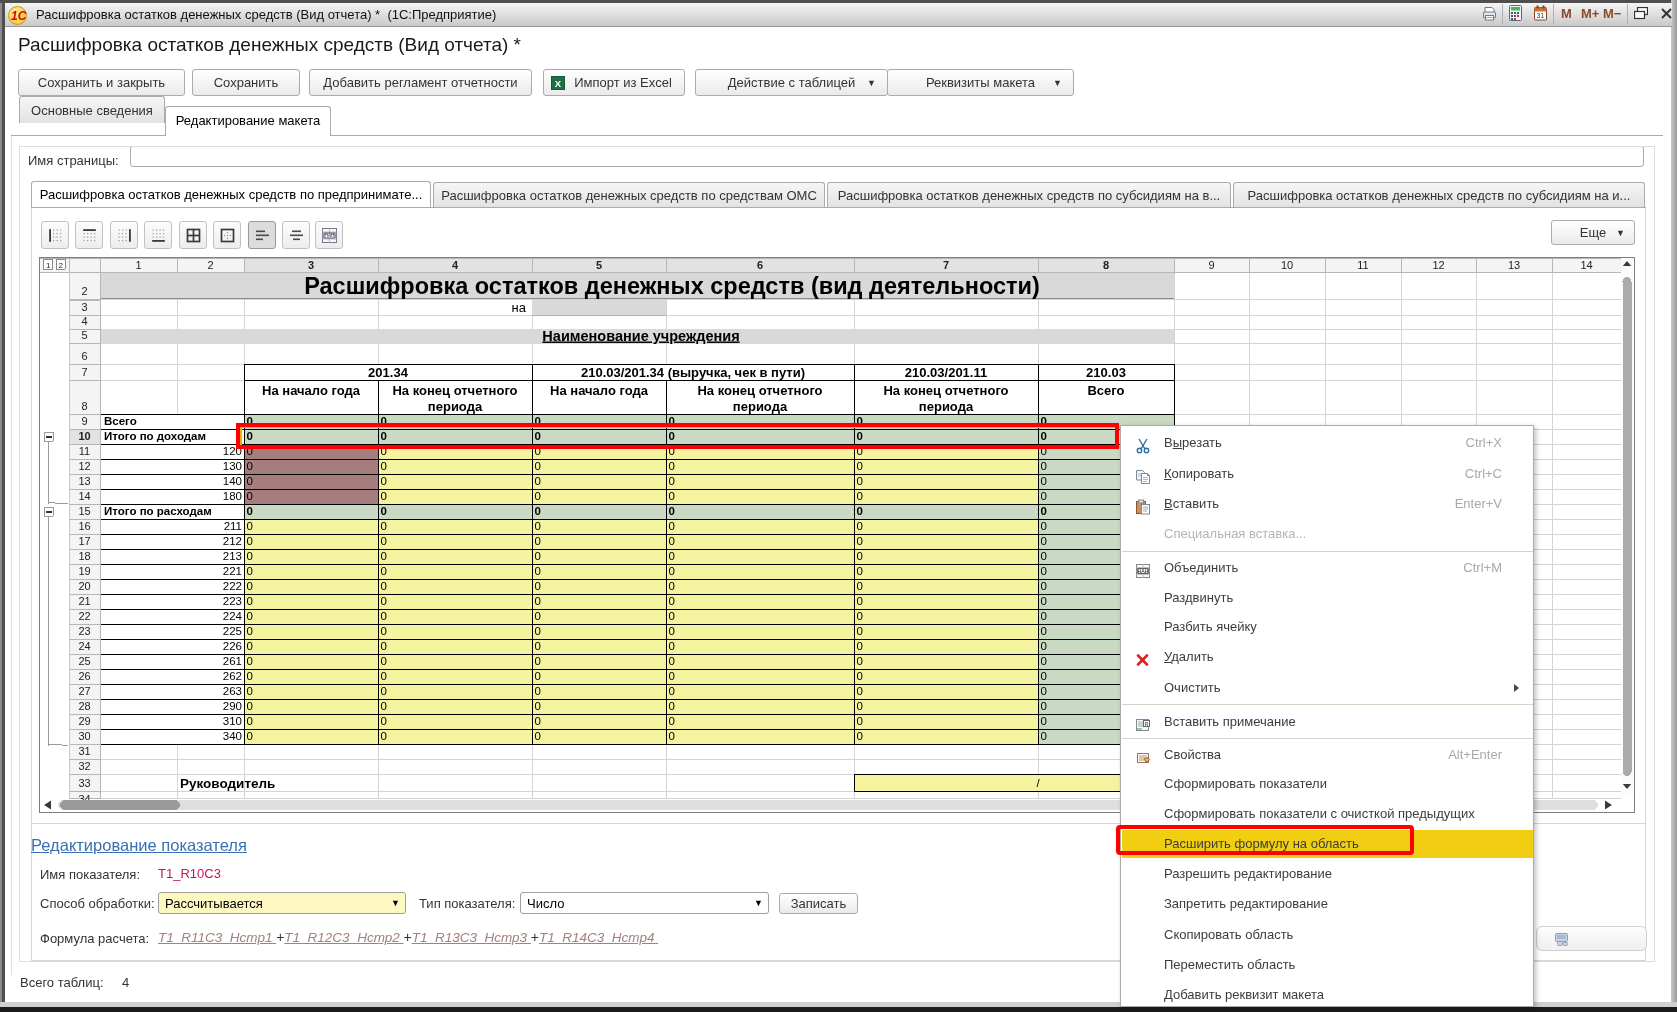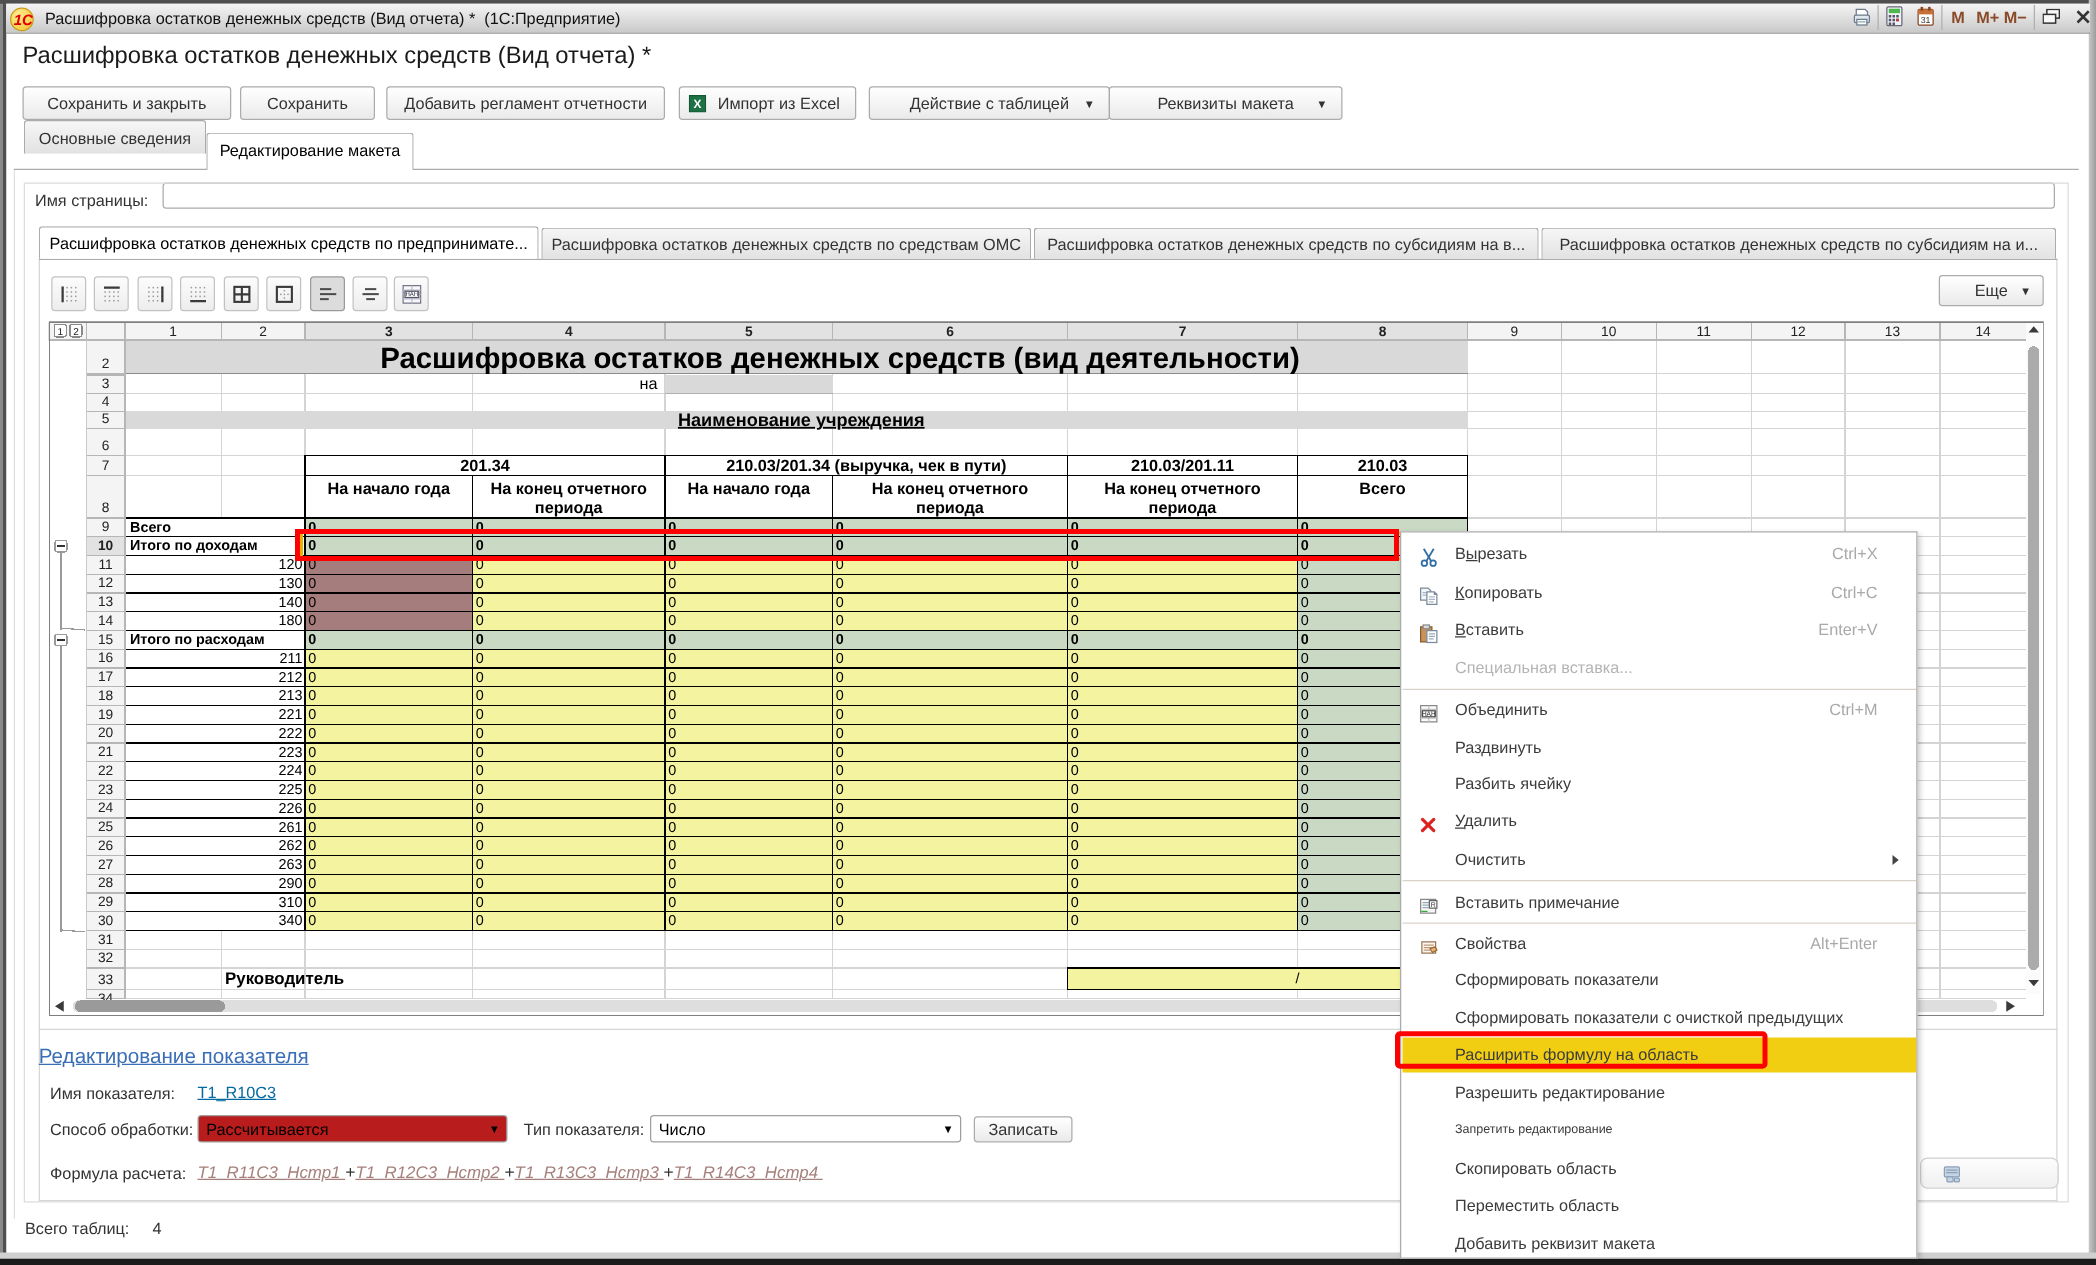--- a/index.html
+++ b/index.html
@@ -738,23 +738,23 @@
 <path d="M 1583.8 527 l 4.2 5 l 4.2 -5 z" fill="#3a3a3a" style="shape-rendering:auto"></path>
 <rect x="1583.5" y="20" width="9" height="499" rx="4.5" fill="#ababab"></rect>
 <path d="M 5 548 l 7 -4.4 l 0 8.8 z" fill="#3a3a3a" style="shape-rendering:auto"></path>
 <path d="M 1573 548 l -7 -4.4 l 0 8.8 z" fill="#3a3a3a" style="shape-rendering:auto"></path>
 <rect x="19" y="543.2" width="1540" height="9.6" rx="4.8" fill="#dedede"></rect>
 <rect x="21" y="543.2" width="120" height="9.6" rx="4.8" fill="#9a9a9a"></rect>
 <rect x="0.5" y="0.5" width="1595" height="555" fill="none" stroke="#7f7f7f"></rect>
 </svg>
 <div style="position:absolute;left:31px;top:836px;font-size:16.5px;color:#3b6fb5;text-decoration:underline">Редактирование показателя</div>
 <div style="position:absolute;left:40px;top:867px;font-size:13px;color:#333">Имя показателя:</div>
-<div style="position:absolute;left:158px;top:866px;font-size:13px;color:#0369a1;text-decoration:underline">T1_R10C3</div>
+<div style="position:absolute;left:158px;top:866px;font-size:13px;color:#be185d;">T1_R10C3</div>
 <div style="position:absolute;left:40px;top:896px;font-size:13px;color:#333">Способ обработки:</div>
-<div style="position:absolute;height:22px;border:1px solid #9f9f9f;border-radius:3px;background:#b91c1c;font-size:13px;color:#000;line-height:21px;left:158px;top:892px;width:248px"><span style="margin-left:6px">Рассчитывается</span><span style="position:absolute;right:0;top:0;width:19px;height:100%;text-align:center;font-size:9px;line-height:21px">▼</span></div>
+<div style="position:absolute;height:22px;border:1px solid #9f9f9f;border-radius:3px;background:#fef9c3;font-size:13px;color:#000;line-height:21px;left:158px;top:892px;width:248px"><span style="margin-left:6px">Рассчитывается</span><span style="position:absolute;right:0;top:0;width:19px;height:100%;text-align:center;font-size:9px;line-height:21px">▼</span></div>
 <div style="position:absolute;left:419px;top:896px;font-size:13px;color:#333">Тип показателя:</div>
 <div style="position:absolute;height:22px;border:1px solid #9f9f9f;border-radius:3px;background:#fff;font-size:13px;color:#000;line-height:21px;left:520px;top:892px;width:249px"><span style="margin-left:6px">Число</span><span style="position:absolute;right:0;top:0;width:19px;height:100%;text-align:center;font-size:9px;line-height:21px">▼</span></div>
 <div style="height:27px;border:1px solid #ababab;border-radius:3px;background:linear-gradient(#ffffff,#eaeaea);font-size:13px;color:#333;text-align:center;position:absolute;top:69px;line-height:26px;top:893px;left:779px;width:79px;height:21px;line-height:20px">Записать</div>
 <div style="position:absolute;left:40px;top:931px;font-size:13px;color:#333">Формула расчета:</div>
 <div style="position:absolute;left:158px;top:929px;font-size:14px;color:#333"><span style="font-size:13.5px;font-style:italic;color:#a5807c;text-decoration:underline">T1_R11C3_Нстр1&nbsp;</span>+<span style="font-size:13.5px;font-style:italic;color:#a5807c;text-decoration:underline">T1_R12C3_Нстр2&nbsp;</span>+<span style="font-size:13.5px;font-style:italic;color:#a5807c;text-decoration:underline">T1_R13C3_Нстр3&nbsp;</span>+<span style="font-size:13.5px;font-style:italic;color:#a5807c;text-decoration:underline">T1_R14C3_Нстр4&nbsp;</span></div>
 <div style="position:absolute;left:20px;top:975px;font-size:13px;color:#333">Всего таблиц:</div>
 <div style="position:absolute;left:122px;top:975px;font-size:13px;color:#333">4</div>
 <div style="position:absolute;left:1536px;top:926px;width:111px;height:25px;border:1px solid #cfcfcf;border-radius:6px;background:linear-gradient(#fdfdfd,#f0f0f0)">
       <svg style="position:absolute;left:16px;top:4px" width="17" height="17" viewBox="0 0 17 17">
         <rect x="2.5" y="2.5" width="12" height="8" rx="1" fill="#c7d4e2" stroke="#8aa0b8"></rect>
@@ -878,21 +878,21 @@
 </div>
 <div style="position:absolute;left:0;top:373px;width:100%;height:30px;line-height:30px;font-size:13px;color:#3c3c3c">
 <span style="position:absolute;left:43px;white-space:nowrap">Сформировать показатели с очисткой предыдущих</span>
 </div>
 <div style="position:absolute;left:0;top:403px;width:100%;height:30px;line-height:30px;font-size:13px;color:#3c3c3c">
 <span style="position:absolute;left:43px;white-space:nowrap">Расширить формулу на область</span>
 </div>
 <div style="position:absolute;left:0;top:433px;width:100%;height:30px;line-height:30px;font-size:13px;color:#3c3c3c">
 <span style="position:absolute;left:43px;white-space:nowrap">Разрешить редактирование</span>
 </div>
-<div style="position:absolute;left:0;top:463px;width:100%;height:30px;line-height:30px;font-size:10px;color:#3c3c3c">
+<div style="position:absolute;left:0;top:463px;width:100%;height:30px;line-height:30px;font-size:13px;color:#3c3c3c">
 <span style="position:absolute;left:43px;white-space:nowrap">Запретить редактирование</span>
 </div>
 <div style="position:absolute;left:0;top:493.5px;width:100%;height:30px;line-height:30px;font-size:13px;color:#3c3c3c">
 <span style="position:absolute;left:43px;white-space:nowrap">Скопировать область</span>
 </div>
 <div style="position:absolute;left:0;top:524px;width:100%;height:30px;line-height:30px;font-size:13px;color:#3c3c3c">
 <span style="position:absolute;left:43px;white-space:nowrap">Переместить область</span>
 </div>
 <div style="position:absolute;left:0;top:554px;width:100%;height:30px;line-height:30px;font-size:13px;color:#3c3c3c">
 <span style="position:absolute;left:43px;white-space:nowrap">Добавить реквизит макета</span>

